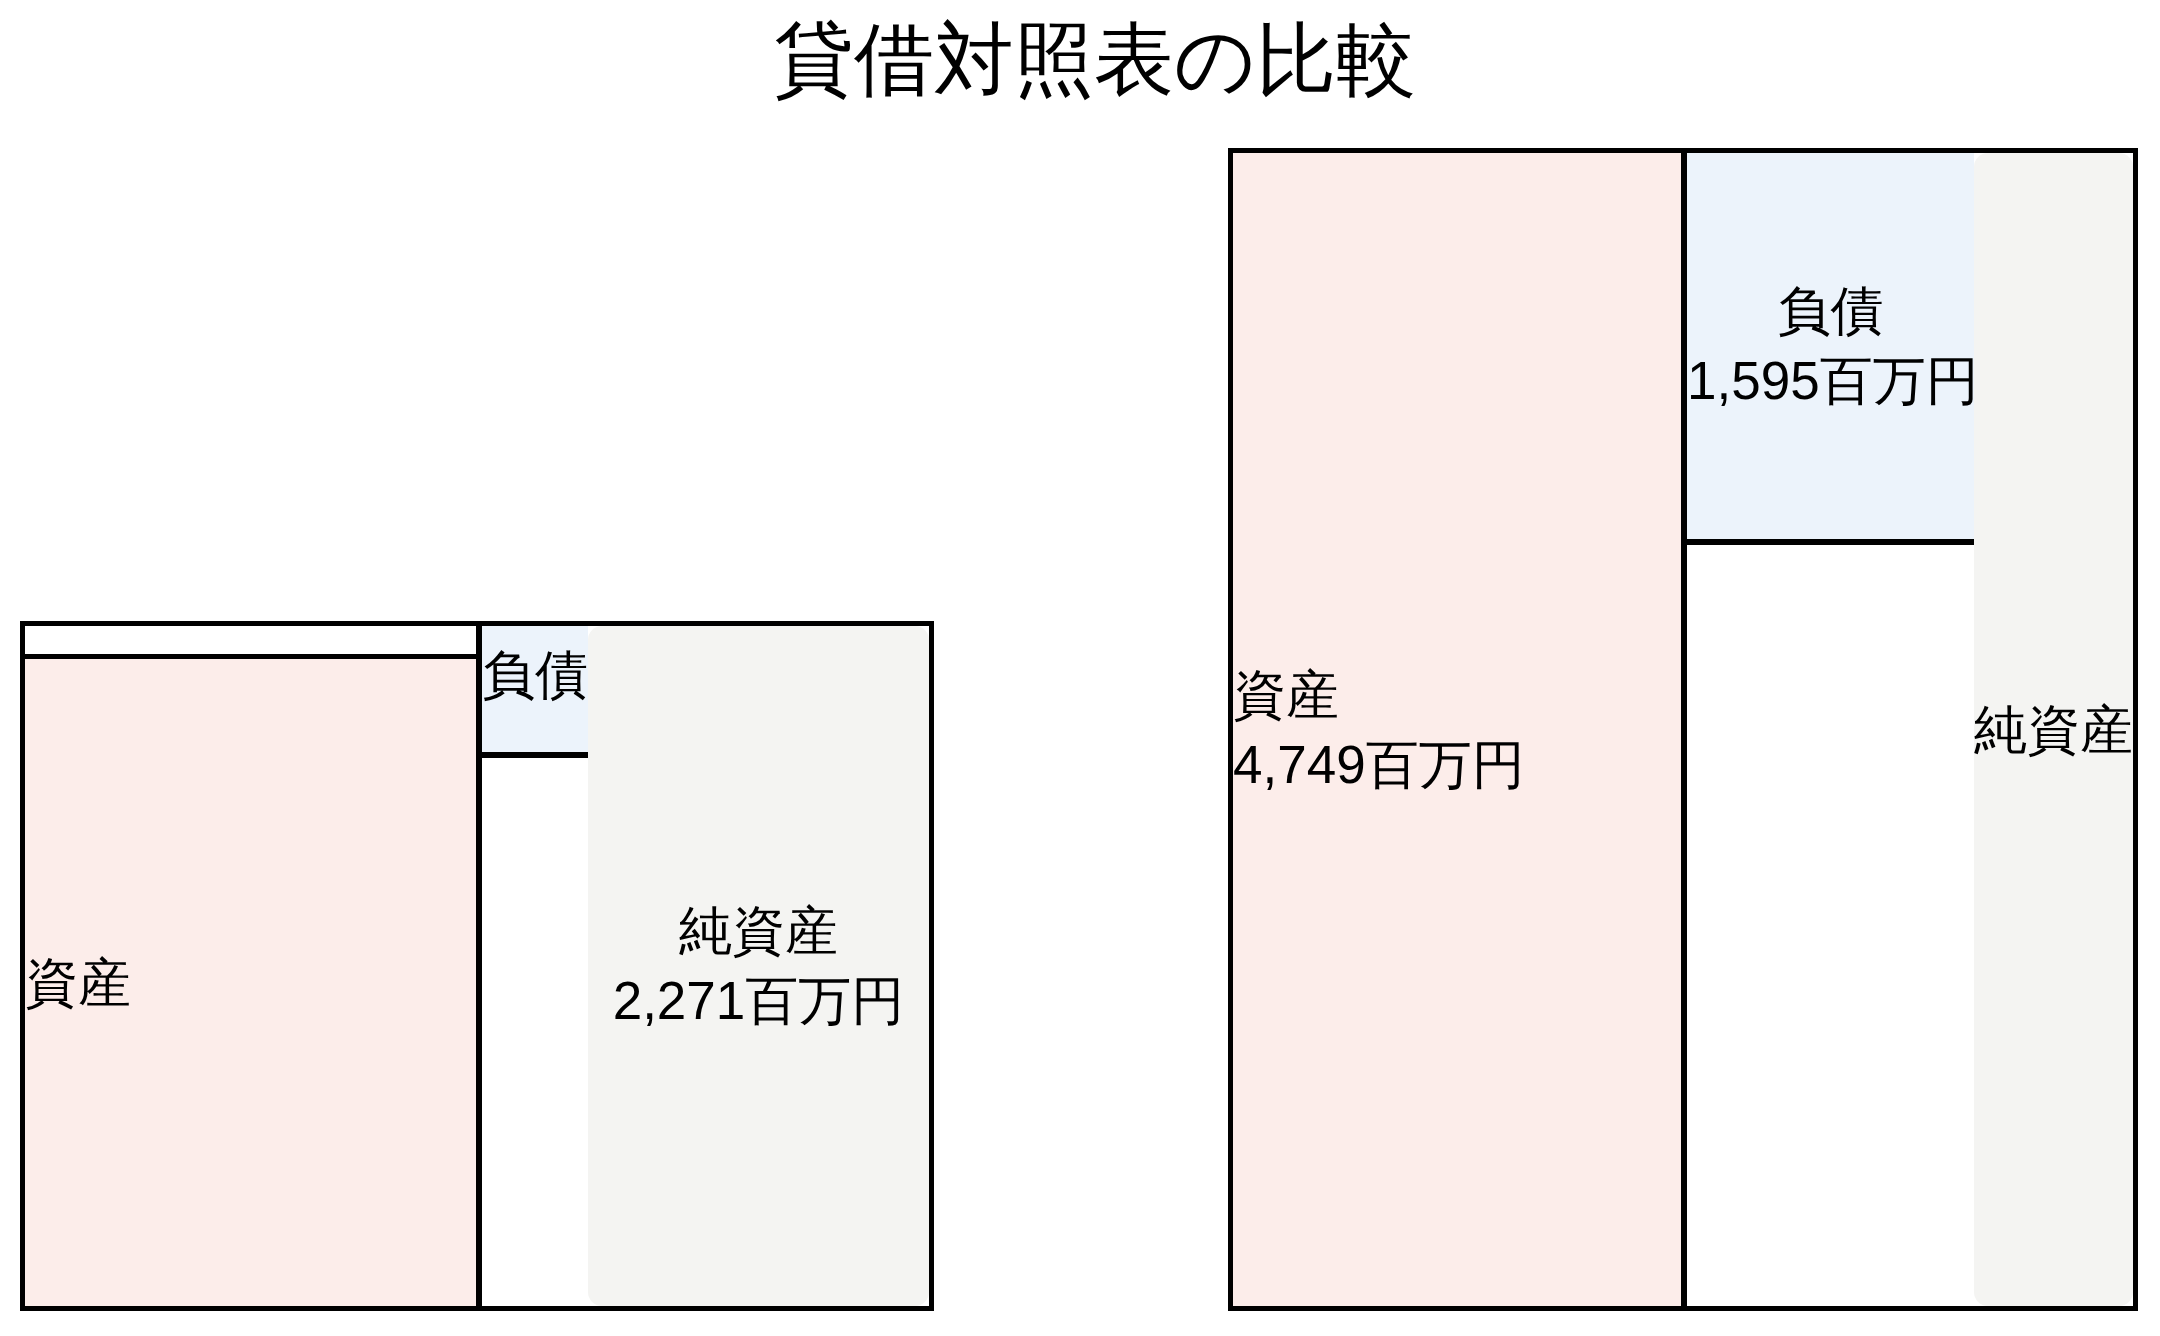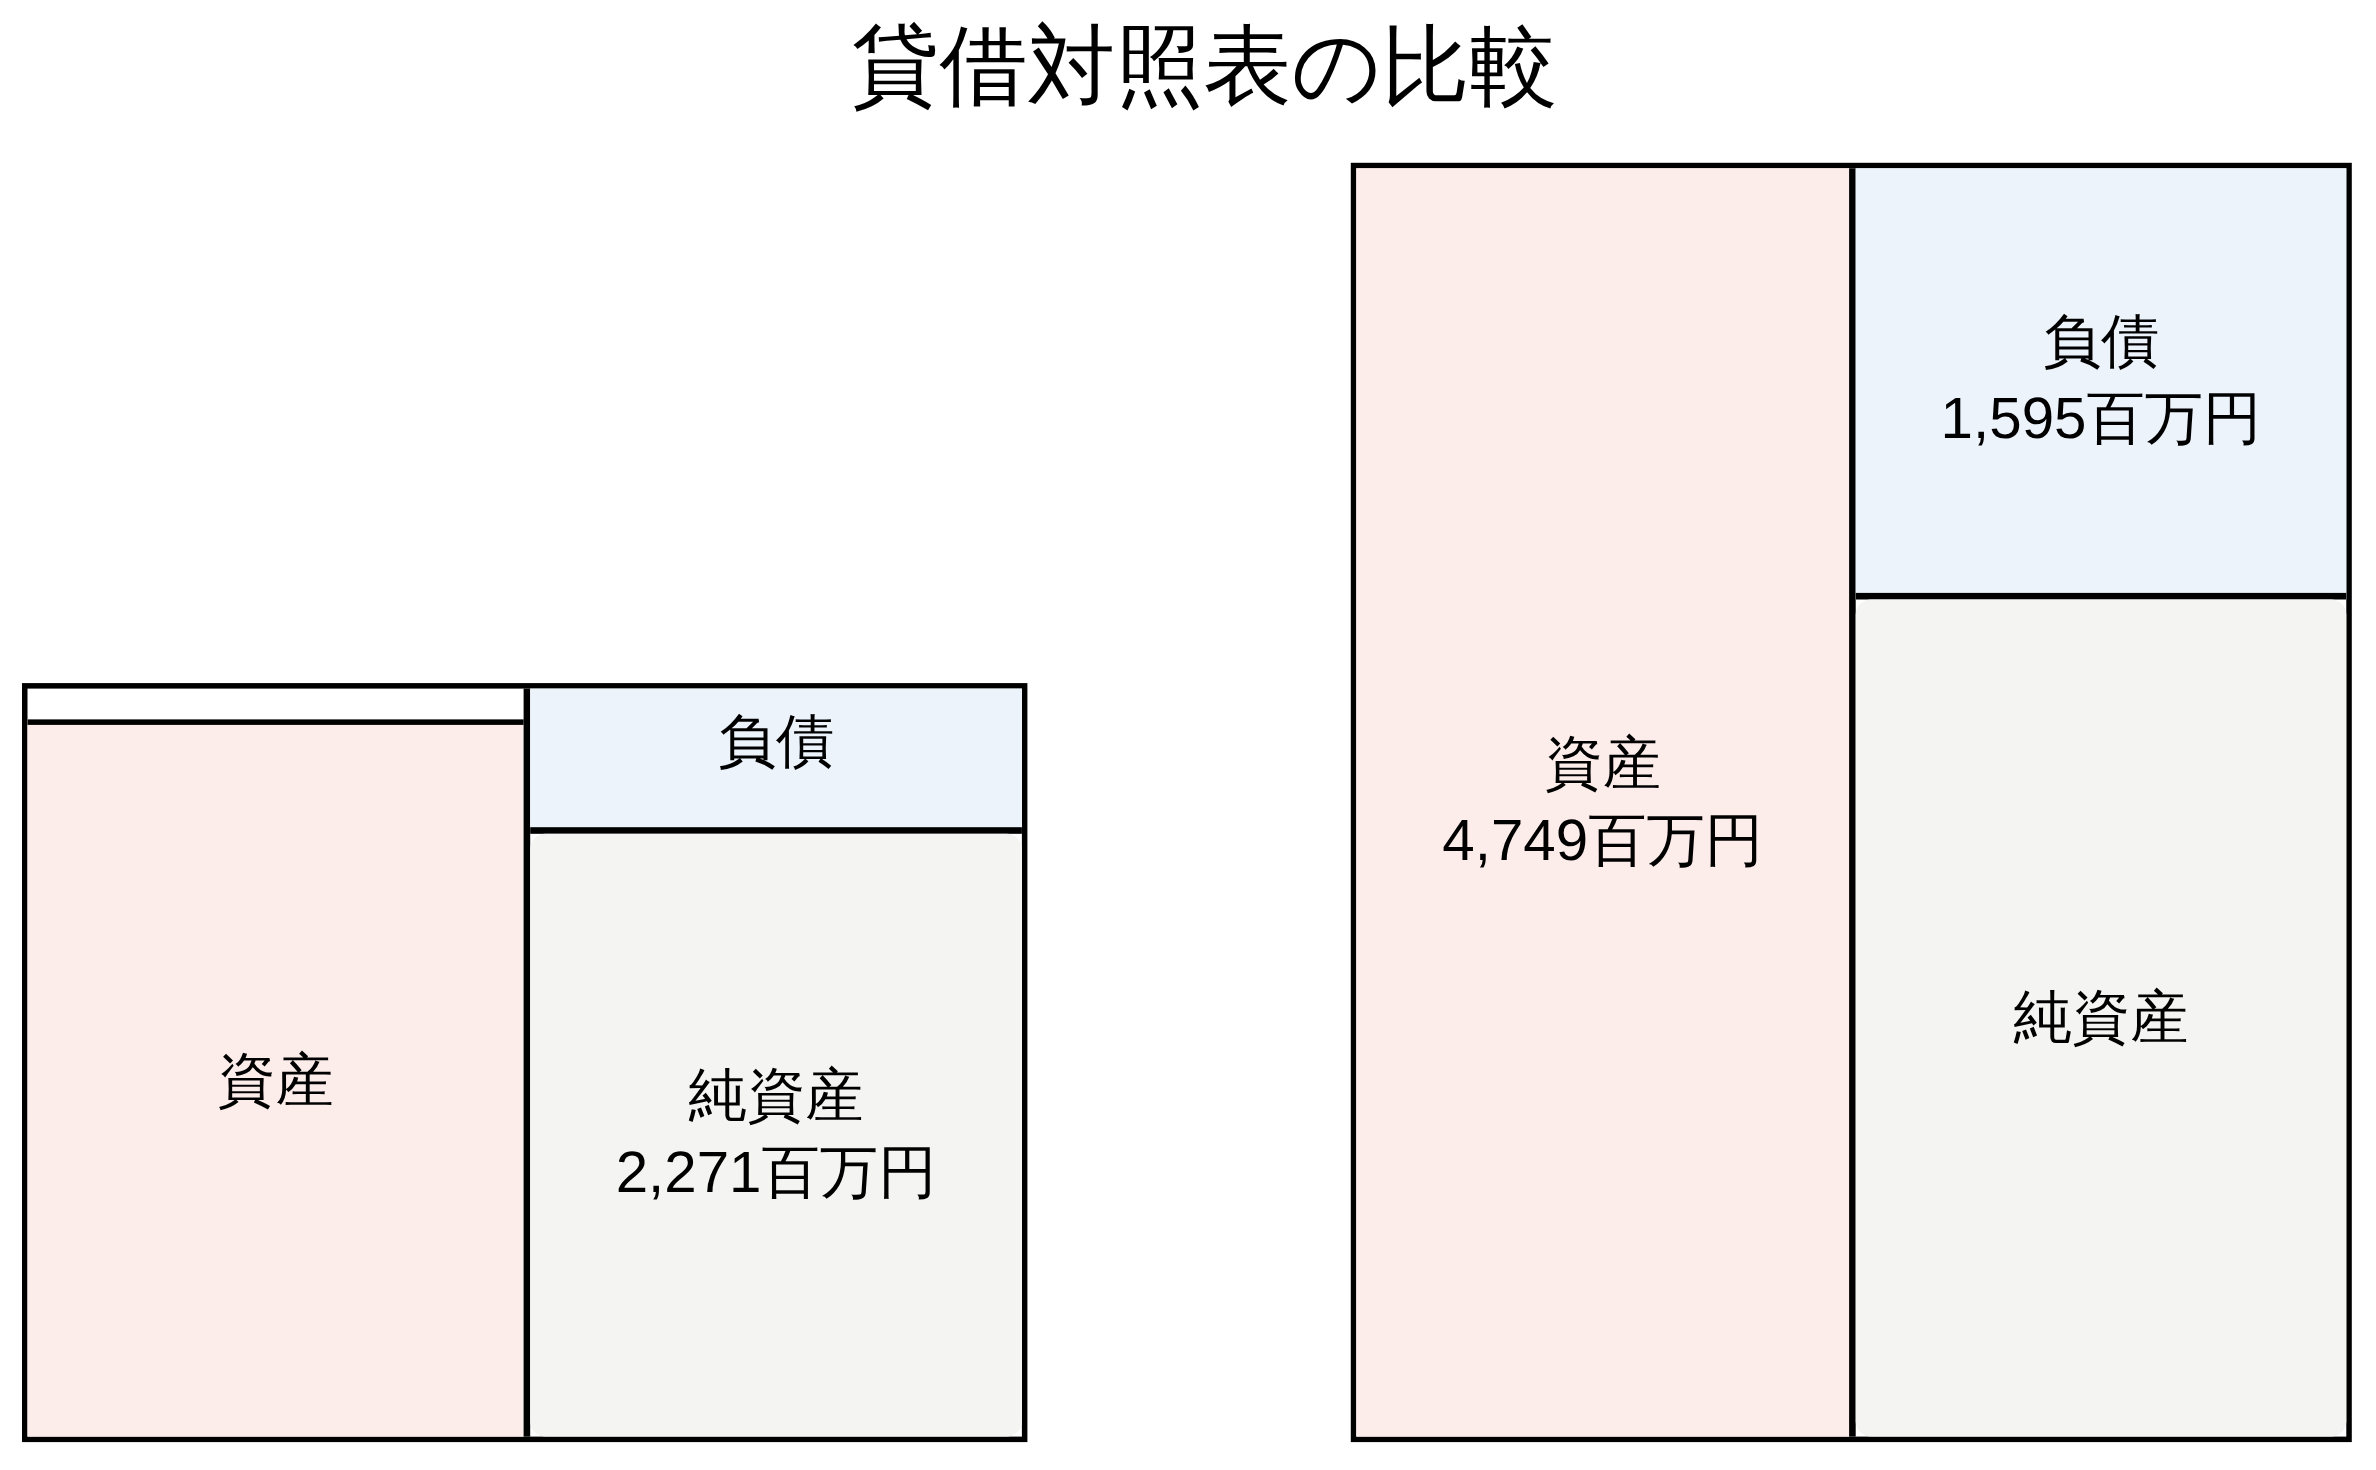--- a/index.html
+++ b/index.html
@@ -35,33 +35,33 @@
   .sheet-large { left: 1228px; top: 148px; width: 910px; height: 1163px; }
 
   
   .assets-box {
     position: absolute;
     left: 0; bottom: 0;
     box-sizing: border-box;
     display: flex;
     flex-direction: column;
     justify-content: center;
-    text-align: center;
+    text-align: left;
   }
   .sheet-small .assets-box { width: 451px; top: 28px; border-top: 5px solid #000000; }
   .sheet-large .assets-box { width: 448px; top: 0; }
 
   
   .claims-col {
     position: absolute;
     top: 0; bottom: 0; right: 0;
     box-sizing: border-box;
     border-left: 6px solid #000000;
     display: flex;
-    flex-direction: column;
+    flex-direction: row;
   }
   .sheet-small .claims-col { left: 451px; }
   .sheet-large .claims-col { left: 448px; }
 
   .liab-box {
     box-sizing: border-box;
     border-bottom: 6px solid #000000;
     text-align: center;
     overflow: hidden;
   }

